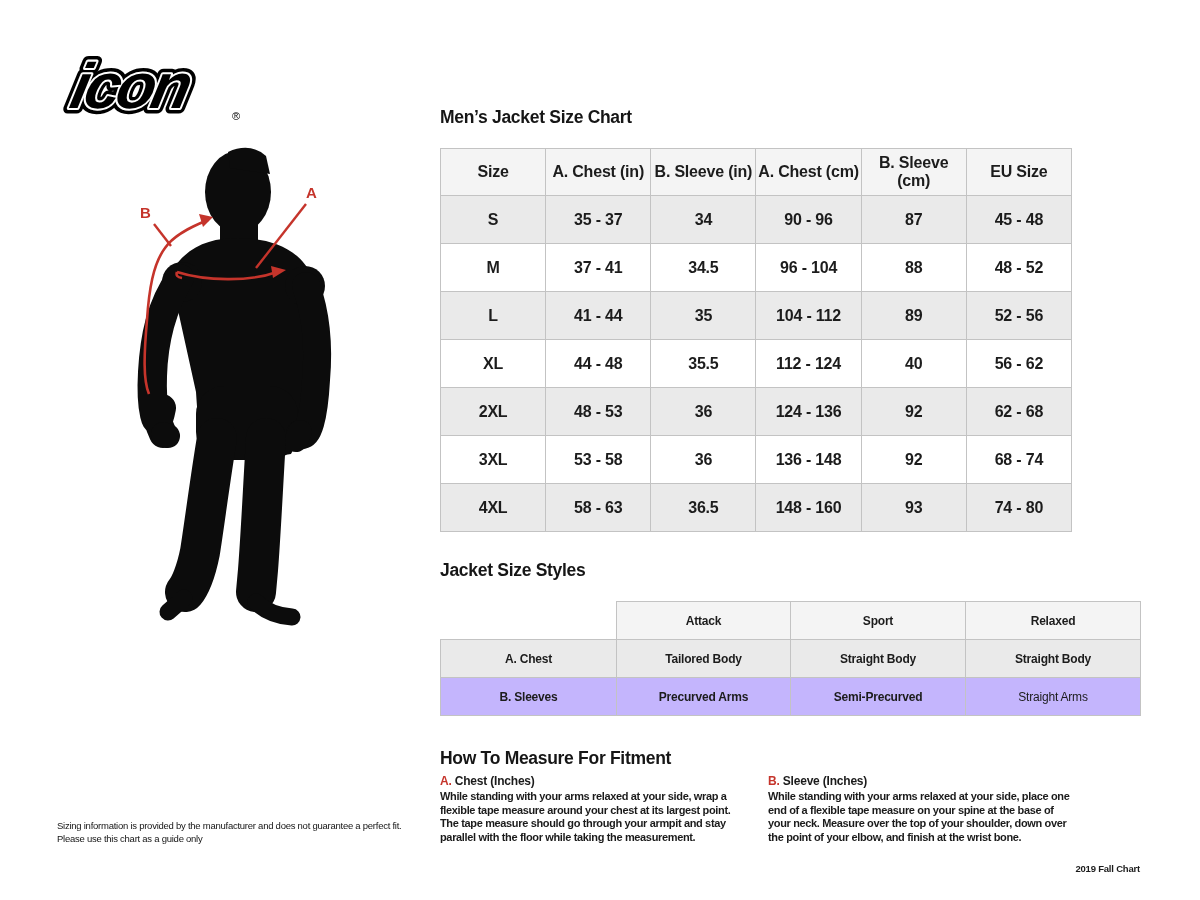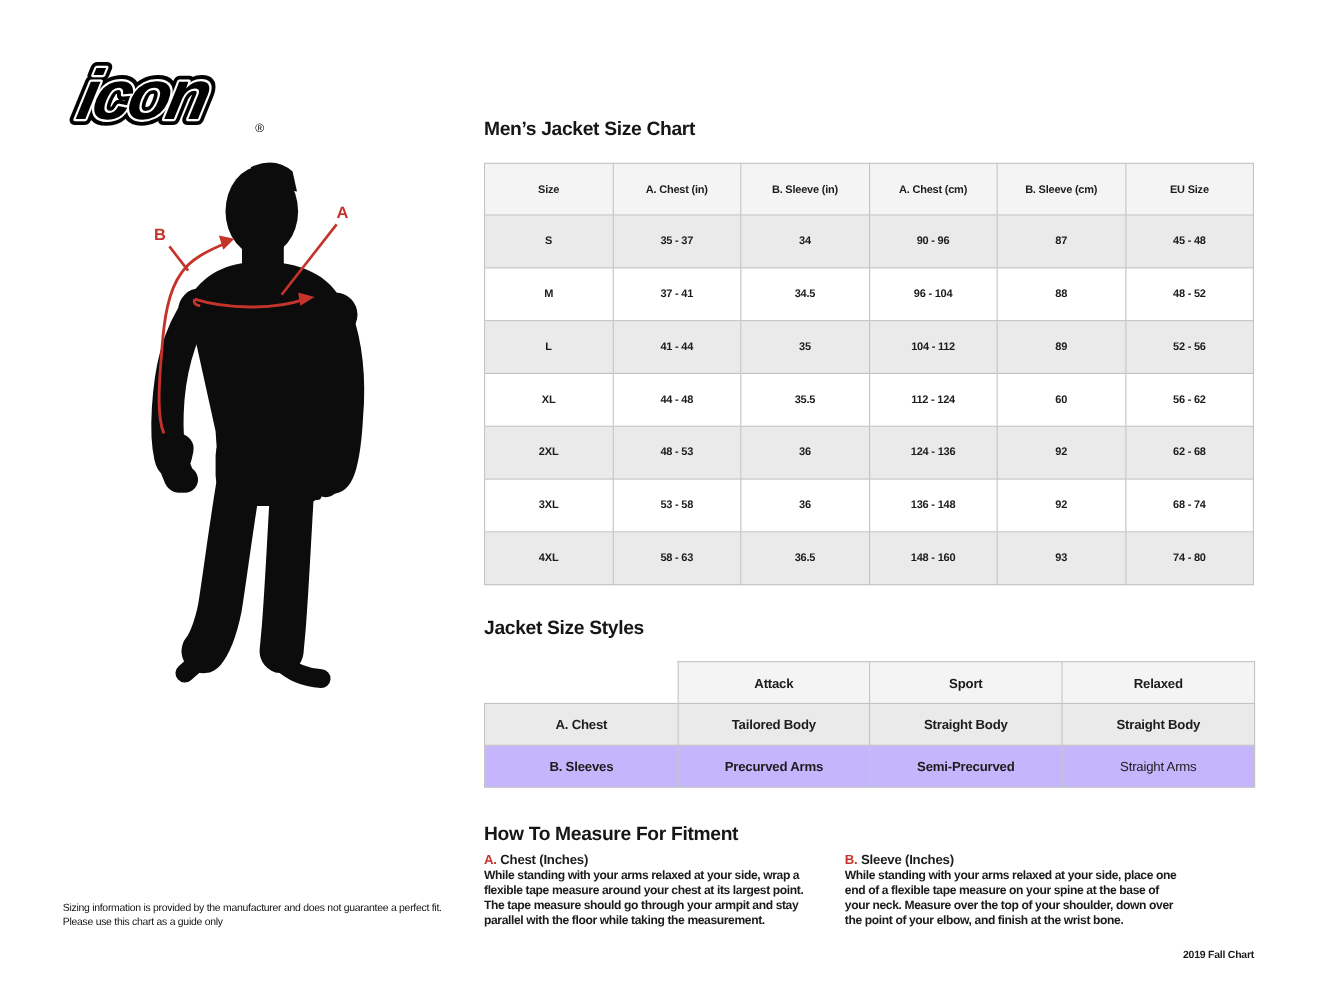--- a/index.html
+++ b/index.html
@@ -8,22 +8,22 @@
     font-family:"Liberation Sans","DejaVu Sans",sans-serif;color:#1b1b1b;
     overflow:hidden;
   }
   .abs{position:absolute;}
   
   .section-title{
     font-size:17.5px;font-weight:700;letter-spacing:-0.3px;color:#161616;margin:0;
   }
   
   table.size-table{
-    border-collapse:collapse;table-layout:fixed;width:700px;
-    font-size:10px;font-weight:700;color:#1c1c1c;letter-spacing:-0.2px;
+    border-collapse:collapse;table-layout:fixed;width:632px;
+    font-size:16px;font-weight:700;color:#1c1c1c;letter-spacing:-0.2px;
   }
   table.size-table th, table.size-table td{
     border:1px solid #c3c3c3;text-align:center;vertical-align:middle;padding:0;
   }
   table.size-table th{height:46px;background:#f4f4f4;font-weight:700;}
   table.size-table td{height:47px;background:#ffffff;}
   table.size-table tbody tr:nth-child(odd) td{background:#eaeaea;}
   
   table.styles-table{
     border-collapse:collapse;table-layout:fixed;width:700px;
@@ -136,21 +136,21 @@
         <td>35</td>
         <td>104 - 112</td>
         <td>89</td>
         <td>52 - 56</td>
       </tr>
       <tr>
         <td>XL</td>
         <td>44 - 48</td>
         <td>35.5</td>
         <td>112 - 124</td>
-        <td>60</td>
+        <td>40</td>
         <td>56 - 62</td>
       </tr>
       <tr>
         <td>2XL</td>
         <td>48 - 53</td>
         <td>36</td>
         <td>124 - 136</td>
         <td>92</td>
         <td>62 - 68</td>
       </tr>

